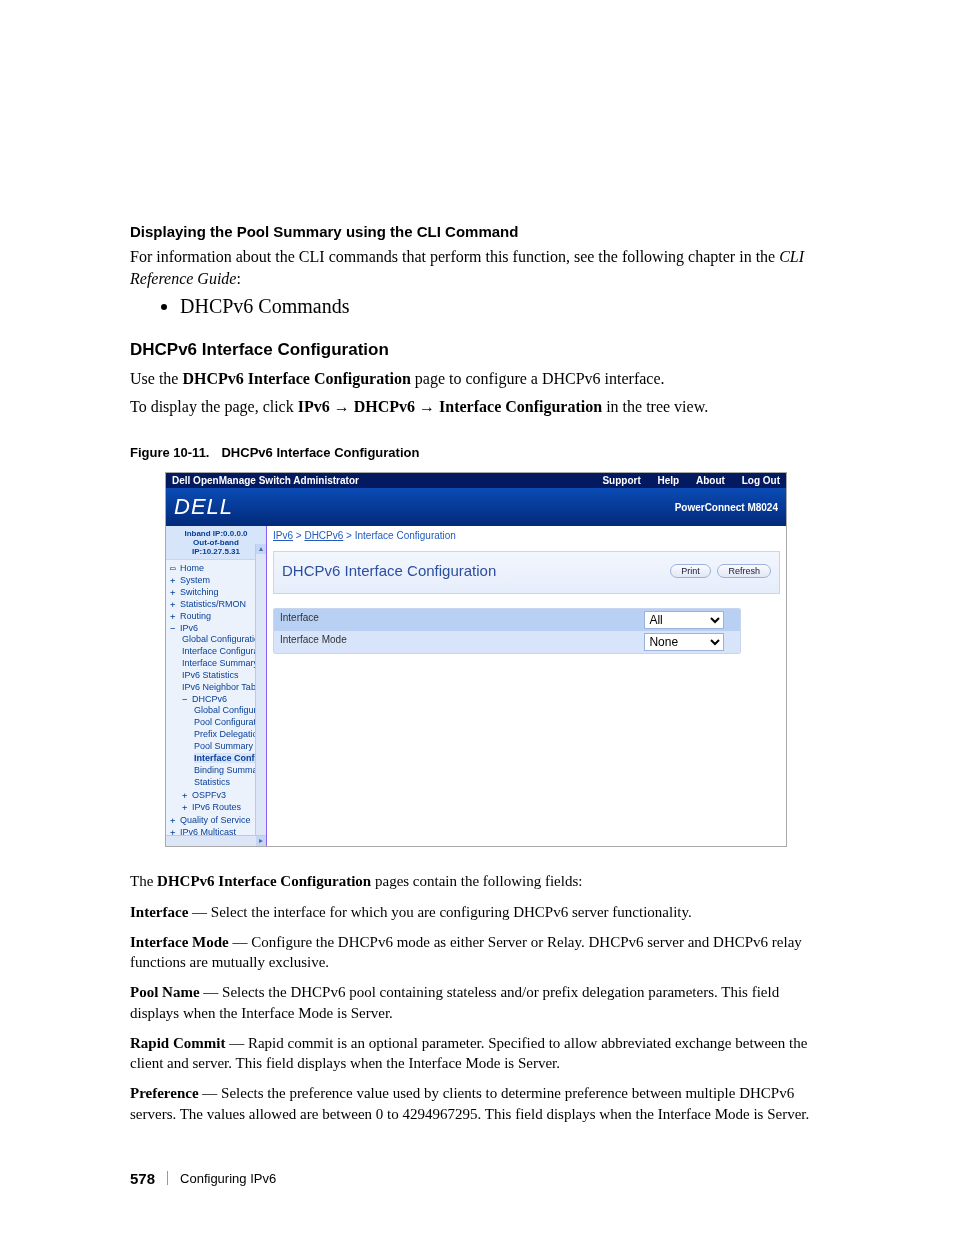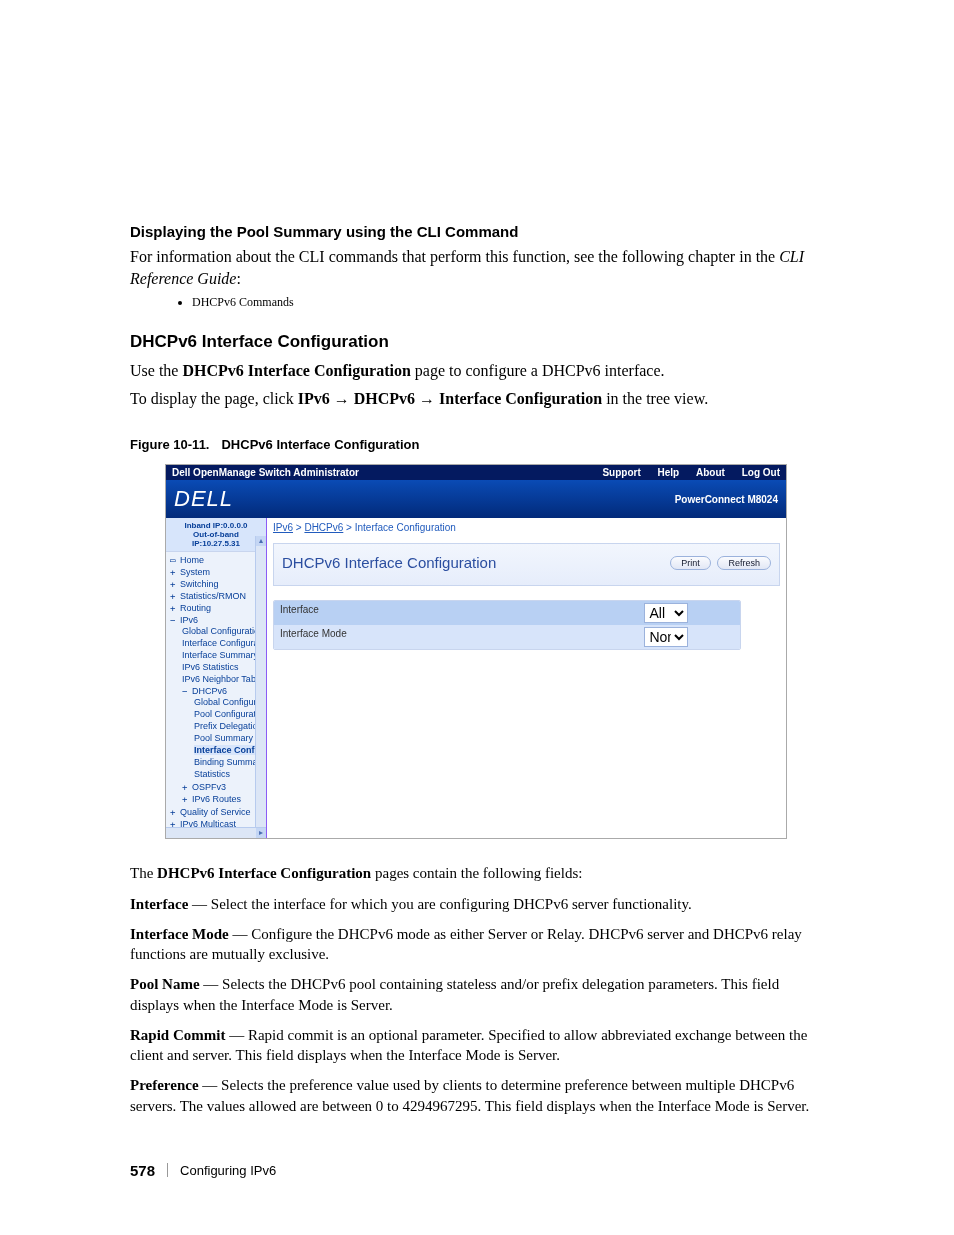--- a/index.html
+++ b/index.html
@@ -30,22 +30,22 @@
     line-height: 1.35;
     margin: 0 0 6px 0;
   }
   .body .italic { font-style: italic; }
   .body .bold { font-weight: bold; }
   ul.bullets {
     margin: 4px 0 0 46px;
     padding: 0;
   }
   ul.bullets li {
-    font-size: 12px;
-    margin: 2px 16px;
+    font-size: 20px;
+    margin: 2px 4px;
   }
   .figure-caption {
     font-family: Arial, Helvetica, sans-serif;
     font-weight: bold;
     font-size: 13px;
     margin: 28px 0 12px 0;
   }
   .figure-caption .caplabel { margin-right: 12px; }
 
   
@@ -163,24 +163,24 @@
   }
   .ss-form .row {
     display: flex;
     font-size: 10px;
   }
   .ss-form .row .lbl { flex: 1; padding: 3px 6px; }
   .ss-form .row .val { width: 90px; padding: 2px 6px; }
   .ss-form .row.r0 { background: #b8d0f3; }
   .ss-form .row.r1 { background: #d7e4fa; }
   .ss-form select {
-    font-size: 14px;
+    font-size: 12px;
     border: 1px solid #9bb2dc;
     background: #fff;
-    width: 44px;
+    width: 80px;
   }
   .ss-apply-row { text-align: center; margin-top: 14px; }
   .ss-apply {
     background: linear-gradient(#f5f7fd,#dbe3f5);
     border: 1px solid #9bb2dc;
     border-radius: 4px;
     font-size: 10px;
     padding: 2px 10px;
     cursor: pointer;
   }

